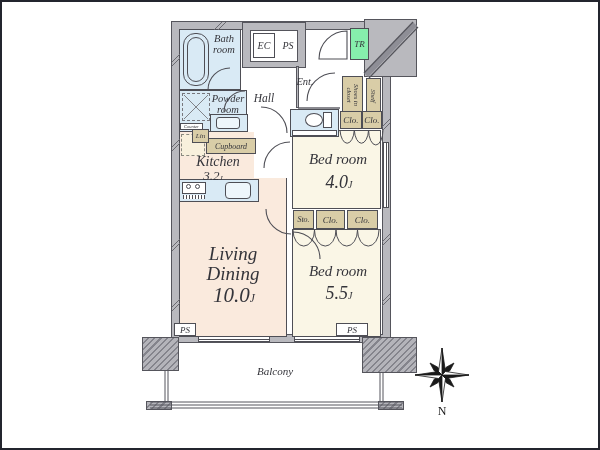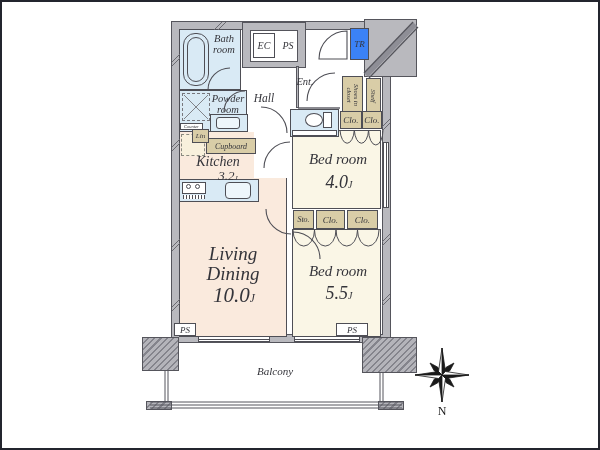--- a/index.html
+++ b/index.html
@@ -57,21 +57,21 @@
   <div class="room" style="left:288px;top:107px;width:49px;height:28px;background:#d9eaf5;z-index:10;"></div>
   <div class="abs" style="left:321px;top:110px;width:9px;height:16px;background:#fff;border:1px solid #4e4e55;z-index:11;"></div>
   <div class="abs" style="left:303px;top:111px;width:18px;height:14px;background:#fff;border:1px solid #4e4e55;border-radius:50%;z-index:11;"></div>
   <div class="abs" style="left:290px;top:128px;width:45px;height:6px;background:#fff;border:1px solid #4e4e55;z-index:11;"></div>
 
   <div class="lab" style="left:262px;top:96px;font-size:11.5px;">Hall</div>
   <div class="lab" style="left:303px;top:80px;font-size:10.5px;">Ent.</div>
   <div class="abs" style="left:296px;top:105px;width:42px;height:2px;background:#8a8a90;z-index:9;"></div>
   <div class="abs" style="left:294px;top:64px;width:3px;height:42px;background:#b9b9be;border:1px solid #55555c;z-index:9;"></div>
 
-  <div class="abs box-lab" style="left:348px;top:26px;width:19px;height:32px;background:#3b82f6;border:1px solid #4e4e55;font-size:9px;z-index:10;">
+  <div class="abs box-lab" style="left:348px;top:26px;width:19px;height:32px;background:#86efac;border:1px solid #4e4e55;font-size:9px;z-index:10;">
     <span>TR</span>
   </div>
   <div class="abs" style="left:340px;top:74px;width:21px;height:38px;background:#d9cda7;border:1px solid #4e4e55;z-index:10;"></div>
   <div class="lab wrap" style="left:350px;top:93px;width:34px;font-size:6.5px;transform:translate(-50%,-50%) rotate(90deg);">Shoes in closet</div>
   <div class="abs" style="left:364px;top:76px;width:15px;height:36px;background:#d9cda7;border:1px solid #4e4e55;z-index:10;"></div>
   <div class="lab" style="left:371px;top:94px;font-size:6.5px;transform:translate(-50%,-50%) rotate(90deg);">Shelf</div>
   <div class="abs box-lab" style="left:338px;top:109px;width:22px;height:18px;background:#d9cda7;border:1px solid #4e4e55;font-size:9px;z-index:10;">
     <span>Clo.</span>
   </div>
   <div class="abs box-lab" style="left:360px;top:109px;width:20px;height:18px;background:#d9cda7;border:1px solid #4e4e55;font-size:9px;z-index:10;">
@@ -100,21 +100,21 @@
     <span>5.5</span><span class="unitspan">J</span>
   </div>
 
   <div class="room" style="left:177px;top:130px;width:108px;height:205px;background:#faeadd;border-top:none;z-index:4;"></div>
   <div class="abs" style="left:252px;top:130px;width:33px;height:46px;background:#fff;z-index:5;"></div>
   <div class="abs" style="left:179px;top:132px;width:24px;height:22px;background:#f8f0dc;border:1px dashed #8a8a80;z-index:6;"></div>
   <div class="abs box-lab" style="left:204px;top:136px;width:50px;height:16px;background:#d9cda7;border:1px solid #4e4e55;font-size:8px;z-index:6;">
     <span>Cupboard</span>
   </div>
   <div class="lab" style="left:216px;top:160px;font-size:14px;z-index:7;">Kitchen</div>
-  <div class="lab" style="left:226px;top:174px;font-size:13px;z-index:7;text-align:right;">
+  <div class="lab" style="left:211px;top:174px;font-size:13px;z-index:7;text-align:right;">
     <span>3.2</span><span class="unitspan">J</span>
   </div>
   <div class="abs" style="left:177px;top:177px;width:80px;height:23px;background:#d9eaf5;border:1px solid #4e4e55;z-index:6;"></div>
   <div class="abs" style="left:180px;top:180px;width:24px;height:12px;background:#fff;border:1px solid #4e4e55;z-index:7;"></div>
   <div class="abs" style="left:184px;top:182px;width:5px;height:5px;border:1px solid #4e4e55;border-radius:50%;z-index:8;"></div>
   <div class="abs" style="left:193px;top:182px;width:5px;height:5px;border:1px solid #4e4e55;border-radius:50%;z-index:8;"></div>
   <div class="abs" style="left:181px;top:193px;width:22px;height:4px;background:repeating-linear-gradient(90deg,#4e4e55 0 1px,#fff 1px 3px);z-index:8;"></div>
   <div class="abs" style="left:223px;top:180px;width:26px;height:17px;background:#eef6fb;border:1px solid #4e4e55;border-radius:4px;z-index:7;"></div>
 
   <div class="lab" style="left:231px;top:252px;font-size:19px;z-index:7;">Living</div>

